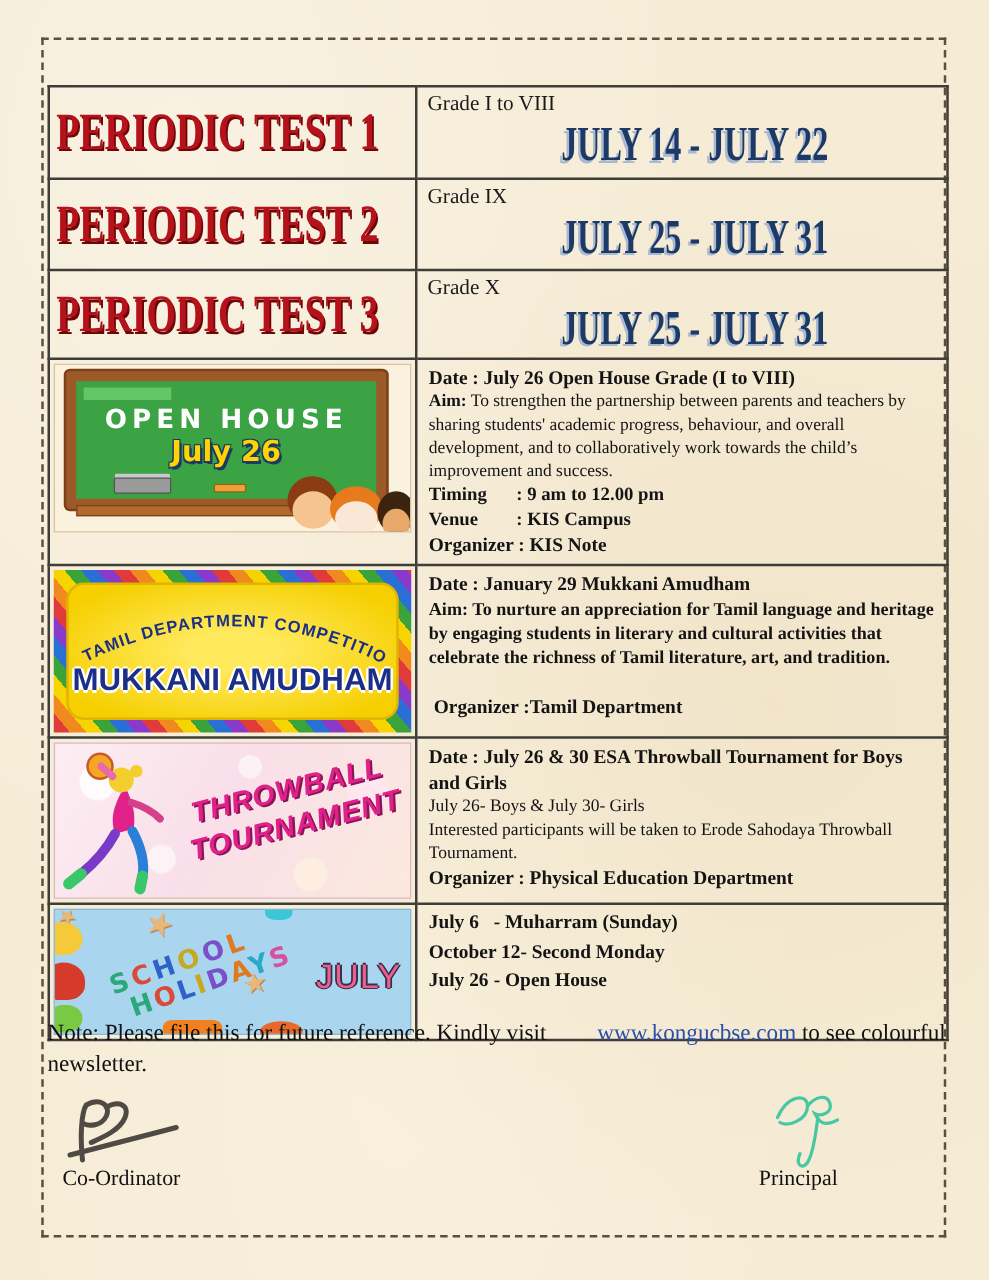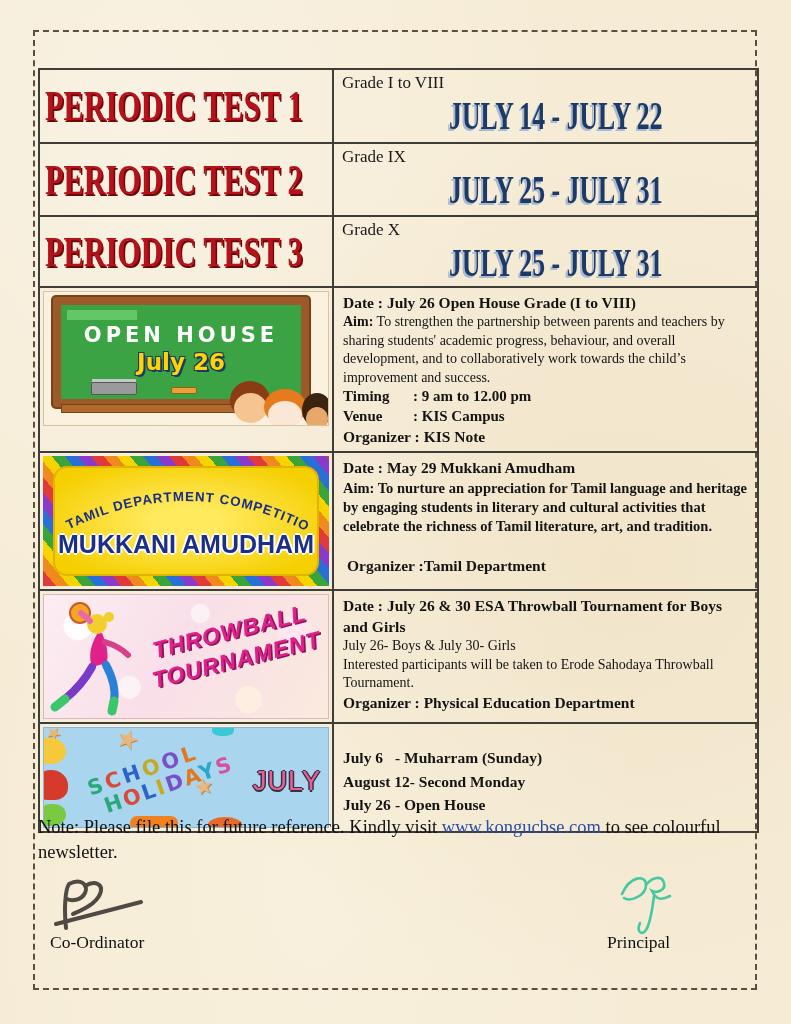--- a/index.html
+++ b/index.html
@@ -249,21 +249,21 @@
               <svg class="mk-arch" viewBox="0 0 266 62">
                 <path id="mkArchPath" d="M14,60 Q133,2 252,60" fill="none"></path>
                 <text><textPath href="#mkArchPath">TAMIL DEPARTMENT COMPETITION</textPath></text>
               </svg>
               <div class="mk-title">MUKKANI AMUDHAM</div>
             </div>
           </div>
         </td>
         <td>
           <div class="cell-text">
-            <div class="dt-line">Date : May 29 Mukkani Amudham</div>
+            <div class="dt-line">Date : January 29 Mukkani Amudham</div>
             <div class="mk-aim">Aim: To nurture an appreciation for Tamil language and heritage by engaging students in literary and cultural activities that celebrate the richness of Tamil literature, art, and tradition.</div>
             <div class="mk-org">Organizer :Tamil Department</div>
           </div>
         </td>
       </tr>
 
       <tr style="height:133px;">
         <td>
           <div class="banner tb-banner">
             <svg class="tb-player" width="110" height="120" viewBox="0 0 110 120">
@@ -307,32 +307,32 @@
             <div class="hd-toy t5"></div>
             <div class="hd-toy t6"></div>
             <div class="hd-words">
               <div class="hd-word"><span style="color: rgb(42, 168, 122);">S</span><span style="color: rgb(216, 74, 58);">C</span><span style="color: rgb(47, 98, 200);">H</span><span style="color: rgb(200, 168, 32);">O</span><span style="color: rgb(122, 79, 200);">O</span><span style="color: rgb(224, 120, 32);">L</span></div>
               <div class="hd-word hd-word2"><span style="color: rgb(42, 168, 122);">H</span><span style="color: rgb(216, 74, 58);">O</span><span style="color: rgb(47, 98, 200);">L</span><span style="color: rgb(200, 168, 32);">I</span><span style="color: rgb(122, 79, 200);">D</span><span style="color: rgb(224, 120, 32);">A</span><span style="color: rgb(42, 168, 200);">Y</span><span style="color: rgb(216, 79, 158);">S</span></div>
             </div>
             <div class="hd-july">JULY</div>
           </div>
         </td>
         <td>
-          <div class="cell-text" style="padding-top:24px;">
+          <div class="cell-text" style="padding-top:4px;">
             <div class="hol-line"><span class="hol-date">July 6</span><span>- Muharram (Sunday)</span></div>
-            <div class="hol-line"><span class="hol-date">August 12</span><span>- Second Monday</span></div>
+            <div class="hol-line"><span class="hol-date">October 12</span><span>- Second Monday</span></div>
             <div class="hol-line"><span class="hol-date">July 26</span><span>- Open House</span></div>
           </div>
         </td>
       </tr>
     </tbody>
   </table>
 
   <div class="note">
-    <span>Note: Please file this for future reference. Kindly visit </span><a href="#" style="color:#2a4fa8;">www.kongucbse.com</a><span> to see colourful newsletter.</span>
+    <span>Note: Please file this for future reference. Kindly visit </span><a href="#" style="color:#2a4fa8;margin-left:36px;">www.kongucbse.com</a><span> to see colourful newsletter.</span>
   </div>
 
   <svg class="sig-left-svg" width="140" height="56" viewBox="0 0 140 56">
     <path d="M20,50 C18,32 19,12 23,6 C34,0 43,6 39,15 C35,23 25,23 21,21 M39,8 C49,2 58,6 54,16 C50,26 36,32 27,36 M10,46 L95,24" stroke="#4f4a44" stroke-width="4" fill="none" stroke-linecap="round"></path>
   </svg>
   <svg class="sig-right-svg" width="80" height="68" viewBox="0 0 80 68">
     <path d="M14,26 C22,8 38,6 38,17 C38,28 22,34 16,30 M38,17 C44,9 54,7 56,15 C58,23 48,25 44,23 C48,31 52,33 62,28 M46,28 C44,44 42,56 38,62 C34,68 28,64 32,55" stroke="#46c8a2" stroke-width="2.6" fill="none" stroke-linecap="round"></path>
   </svg>
   <div class="sig-label sig-left-label">Co-Ordinator</div>
   <div class="sig-label sig-right-label">Principal</div>

